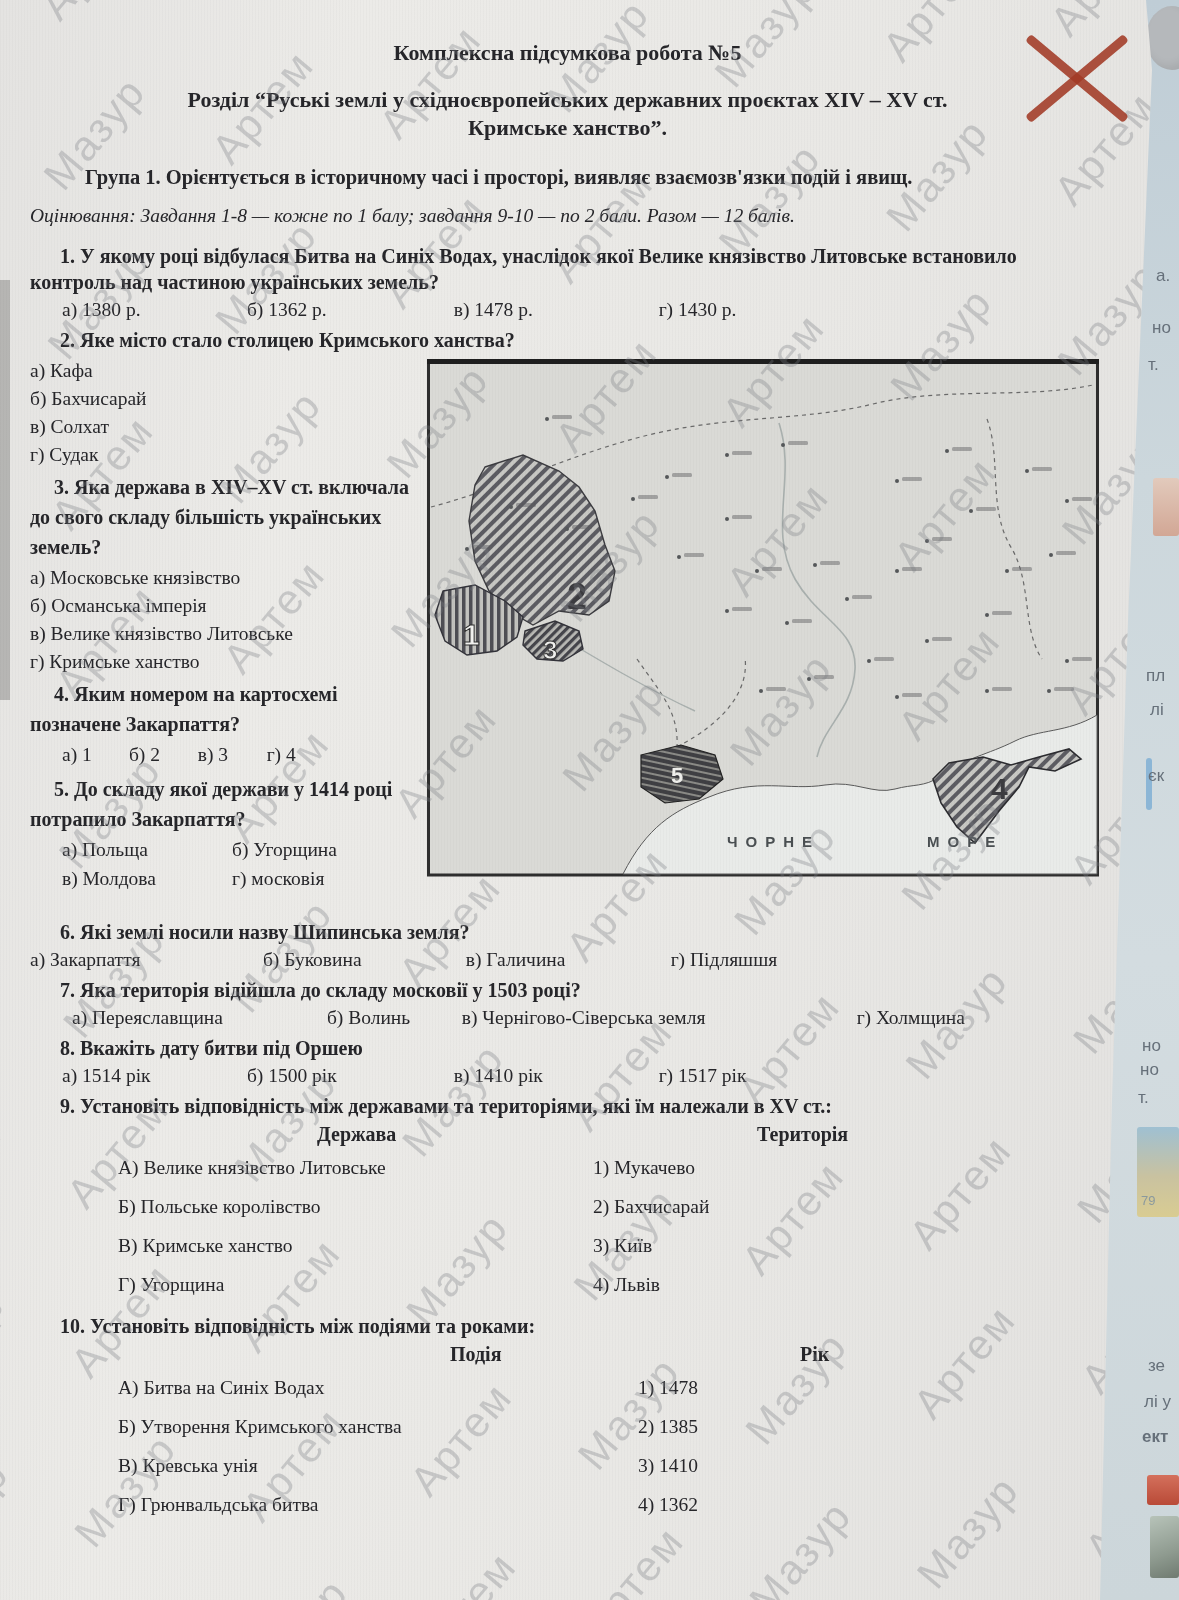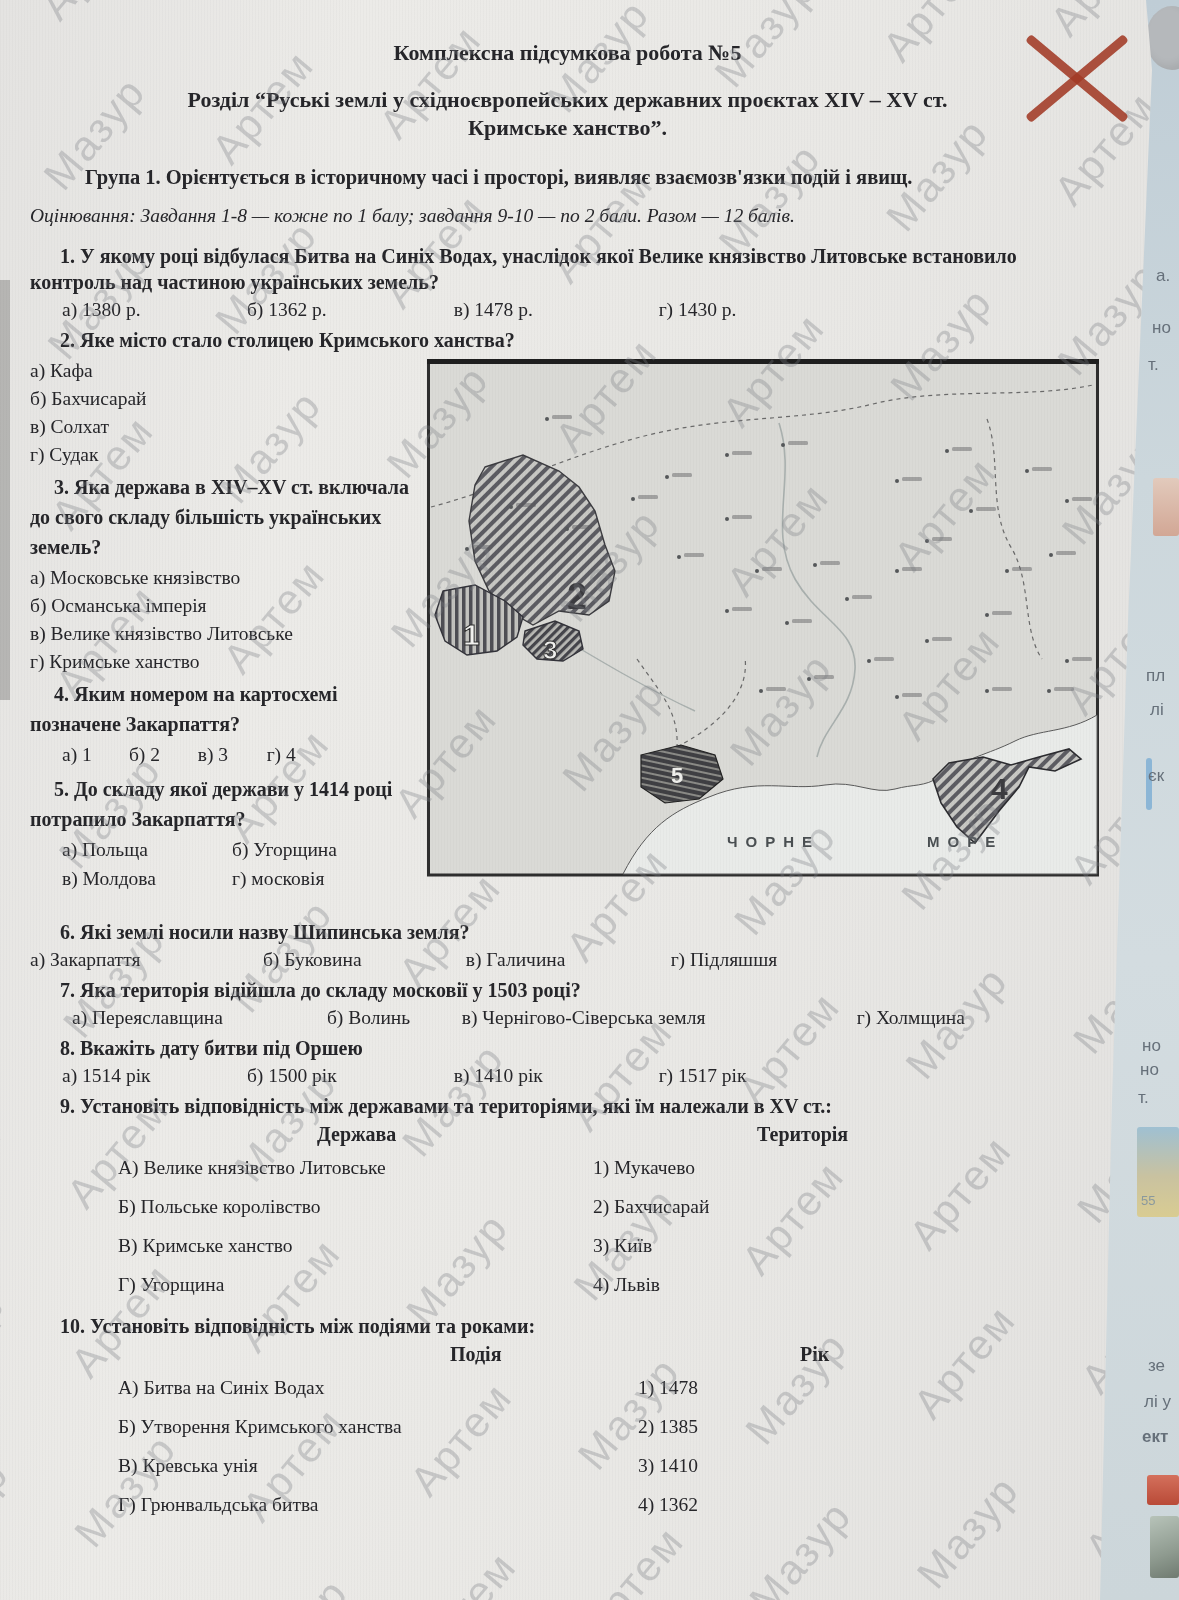--- a/index.html
+++ b/index.html
@@ -69,21 +69,21 @@
   .map-num{font-family:"Liberation Sans",sans-serif;font-weight:700;}
 </style>
 </head>
 <body>
 
 <div class="strip">
   <div class="avatar" style="left:1146px;top:6px;width:52px;height:64px;"></div>
   <div class="thumb pink" style="left:1153px;top:478px;width:26px;height:58px;"></div>
   <div class="scrollbar" style="left:1146px;top:758px;width:6px;height:52px;"></div>
   <div class="thumb img1" style="left:1137px;top:1127px;width:42px;height:90px;">
-    <span class="thumb-badge" style="left:4px;top:66px;">55</span>
+    <span class="thumb-badge" style="left:4px;top:66px;">79</span>
   </div>
   <div class="thumb red" style="left:1147px;top:1475px;width:32px;height:30px;"></div>
   <div class="thumb photo" style="left:1150px;top:1516px;width:29px;height:62px;"></div>
 </div>
 
 <div class="page">
   <div class="page-edge-l"></div>
 
   <div class="doc">
     <p class="t-title">Комплексна підсумкова робота №5</p>

